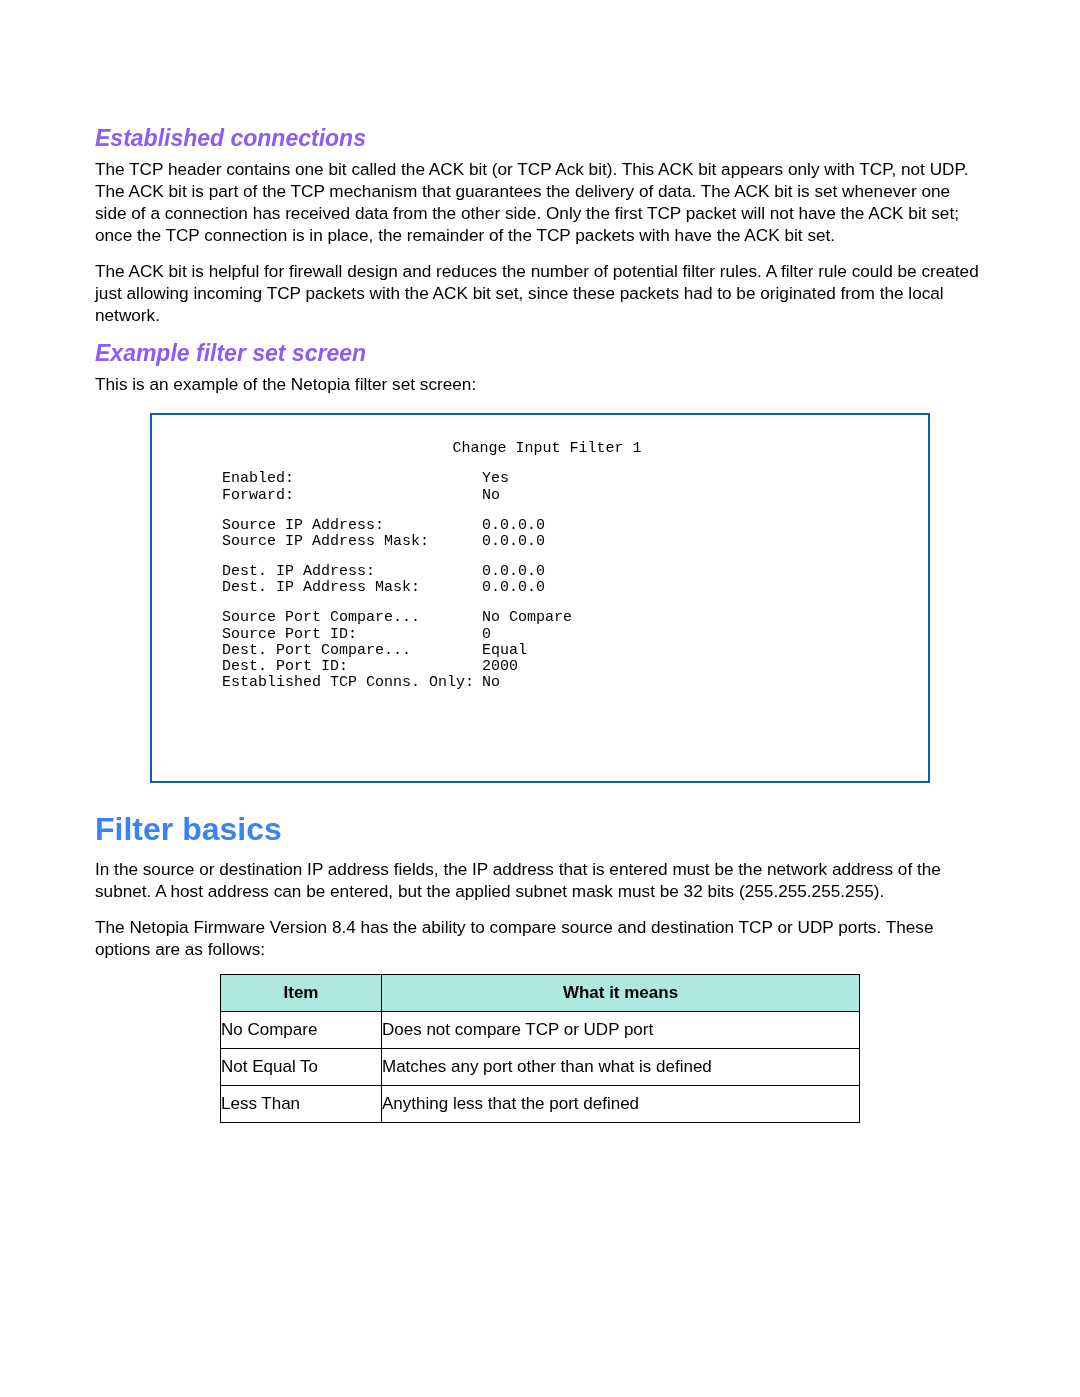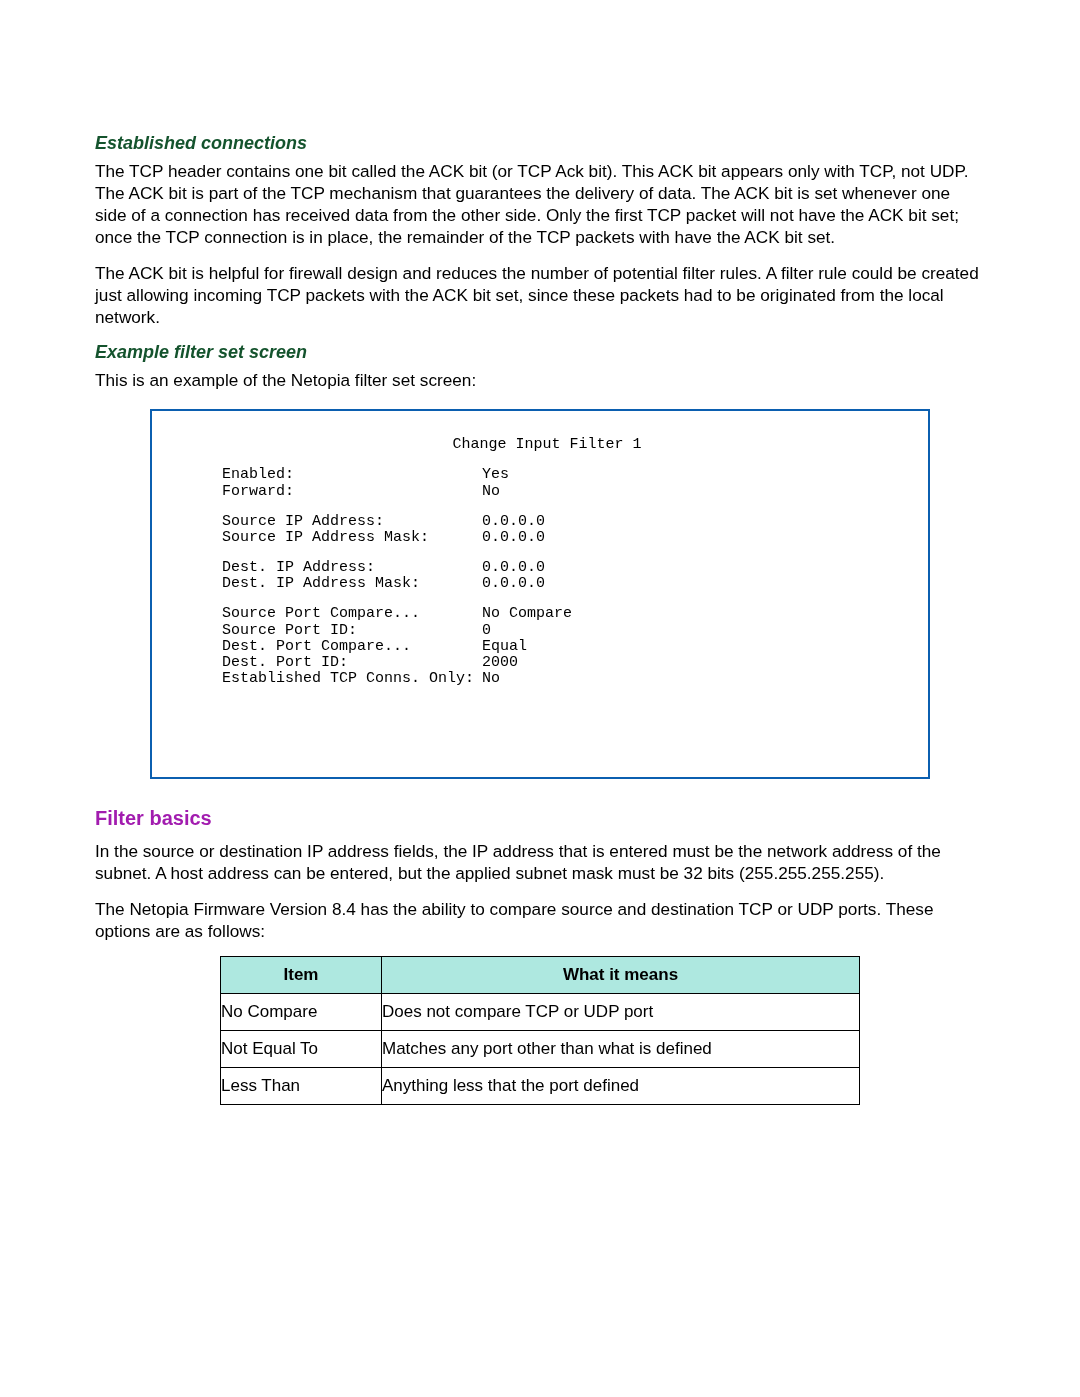--- a/index.html
+++ b/index.html
@@ -27,23 +27,23 @@
     font-size: 17px;
     margin-bottom: 14px;
   }
   .page-number {
     font-style: italic;
   }
   .subheading {
     font-family: Arial, Helvetica, sans-serif;
     font-weight: bold;
     font-style: italic;
-    color: #14532d;
-    font-size: 18px;
-    margin: 8px 0 6px 0;
+    color: #8b5cf6;
+    font-size: 23px;
+    margin: 0 0 6px 0;
   }
   .body-text {
     font-size: 17.2px;
     line-height: 1.28;
     margin: 6px 0 14px 0;
   }
   .screen-box {
     border: 2px solid #0b5fb0;
     margin: 18px auto 28px auto;
     width: 780px;
@@ -68,22 +68,22 @@
   }
   .screen-value {
     white-space: pre;
   }
   .screen-gap {
     height: 14px;
   }
   .section-heading {
     font-family: Arial, Helvetica, sans-serif;
     font-weight: bold;
-    color: #a21caf;
-    font-size: 20px;
+    color: #3b82f6;
+    font-size: 32px;
     margin: 6px 0 10px 0;
   }
   table.compare {
     border-collapse: collapse;
     margin: 8px auto 0 auto;
     width: 640px;
     font-size: 17px;
   }
   table.compare th, table.compare td {
     border: 1px solid #000;

